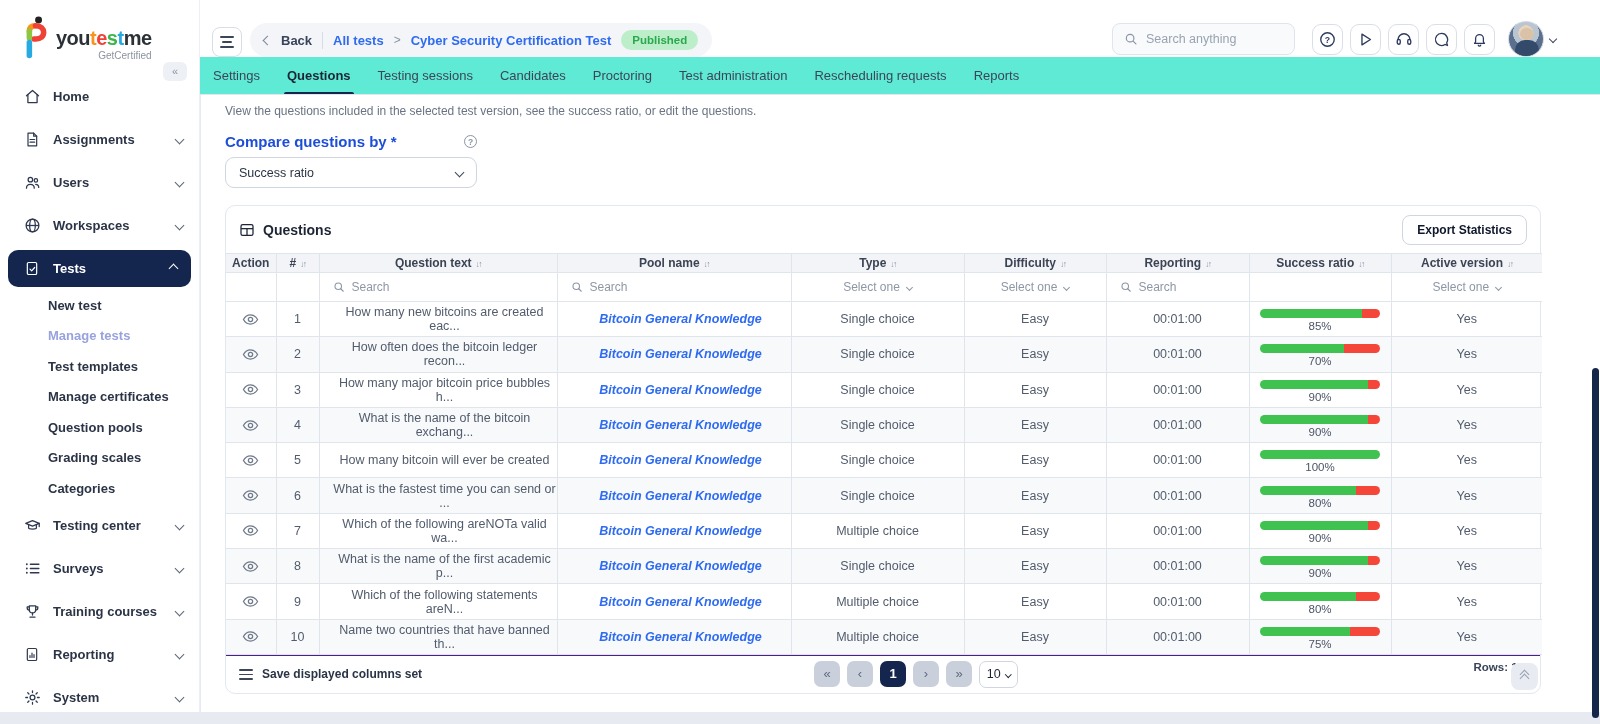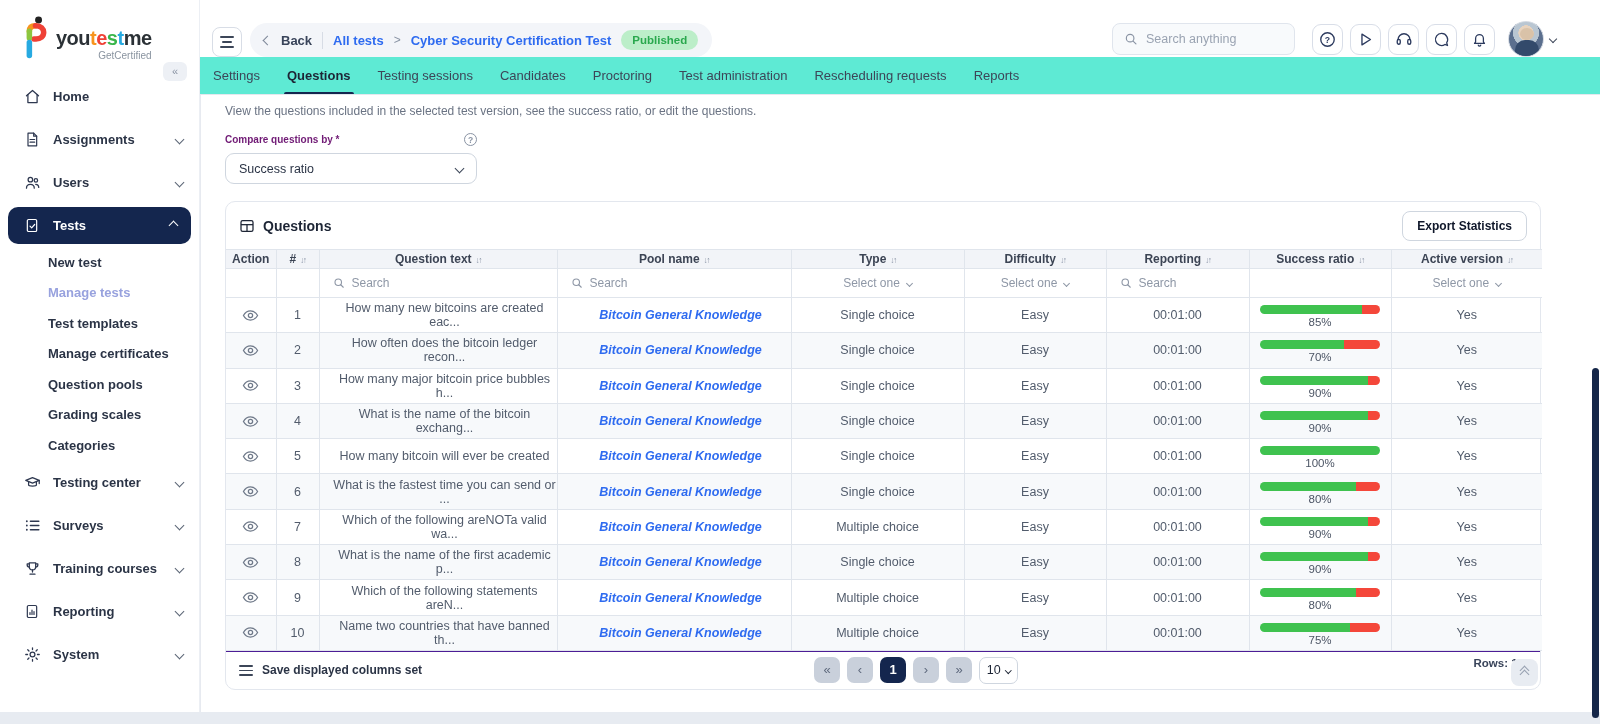--- a/index.html
+++ b/index.html
@@ -56,21 +56,21 @@
   
   .tabbar { height:38px; border-bottom:1px solid #e4e8ee; display:flex; align-items:center; gap:27px; padding-left:13px; background:#5eead4; }
   .tab { font-size:13px; color:#3c4658; height:100%; display:flex; align-items:center; position:relative; cursor:pointer; white-space:nowrap; }
   .tab.active { font-weight:800; color:#1d2535; }
   .tab.active::after { content:""; position:absolute; left:-3px; right:-3px; bottom:0; height:2.5px; background:#14264e; border-radius:2px 2px 0 0; }
 
   
   .content { position:relative; height:617px; background:#fff; border-left:1px solid #e7eaf0; padding:9px 0 0 24px; }
   .desc { font-size:12px; color:#6a7383; }
   .compare-row { margin-top:15px; width:252px; display:flex; align-items:center; justify-content:space-between; }
-  .compare-label { font-size:10px; font-weight:600; color:#701a75; }
+  .compare-label { font-size:15px; font-weight:600; color:#1d4ed8; }
   .info-dot { width:13px; height:13px; border:1.2px solid #8a94a4; border-radius:50%; color:#8a94a4; font-size:8.5px; font-weight:700; display:flex; align-items:center; justify-content:center; cursor:pointer; }
   .select-ctl { margin-top:7px; width:252px; height:31px; border:1px solid #cfd6df; border-radius:9px; background:#fff; display:flex; align-items:center; justify-content:space-between; padding:0 13px; font-size:12.5px; color:#2b3446; cursor:pointer; }
   .select-ctl .chev { border-color:#3c4658; }
 
   
   .panel { margin-top:17px; width:1316px; border:1px solid #e3e7ee; border-radius:10px; background:#fff; position:relative; }
   .panel-head { height:47px; display:flex; align-items:center; padding:0 13px; }
   .panel-title { display:flex; align-items:center; gap:8px; font-size:14px; font-weight:800; color:#1d2535; }
   .export-btn { margin-left:auto; height:30px; border:1px solid #cfd6df; border-radius:8px; background:#fff; font-size:12px; font-weight:700; color:#0f172a; padding:0 14px; cursor:pointer; font-family:inherit; }
 
@@ -161,20 +161,31 @@
       <li class="nav-item">
         <span class="nico">
             <svg width="17" height="17" viewBox="0 0 24 24" fill="none" stroke="#2e3850" stroke-width="1.8" stroke-linecap="round" stroke-linejoin="round">
               <circle cx="9" cy="8" r="3.2"></circle>
               <path d="M3.5 20 C3.5 16.5 6 14.5 9 14.5 C12 14.5 14.5 16.5 14.5 20"></path>
               <circle cx="16.8" cy="9" r="2.4"></circle>
               <path d="M16.5 14.5 C19.3 14.5 20.8 16.6 20.8 19"></path>
             </svg>
           </span>
         <span>Users</span>
+        <span class="chev"></span>
+      </li>
+      <li class="nav-item">
+        <span class="nico">
+            <svg width="17" height="17" viewBox="0 0 24 24" fill="none" stroke="#2e3850" stroke-width="1.8">
+              <circle cx="12" cy="12" r="9"></circle>
+              <ellipse cx="12" cy="12" rx="4" ry="9"></ellipse>
+              <path d="M3 12 H21"></path>
+            </svg>
+          </span>
+        <span>Workspaces</span>
         <span class="chev"></span>
       </li>
       <li class="nav-item active-pill">
         <div class="pill">
           <span class="nico">
               <svg width="16" height="17" viewBox="0 0 24 24" fill="none" stroke="#ffffff" stroke-width="1.8" stroke-linecap="round" stroke-linejoin="round">
                 <rect x="5" y="3" width="14" height="18" rx="2"></rect>
                 <path d="M9 13 L11.5 15.5 L16 10.5"></path>
               </svg>
             </span>

